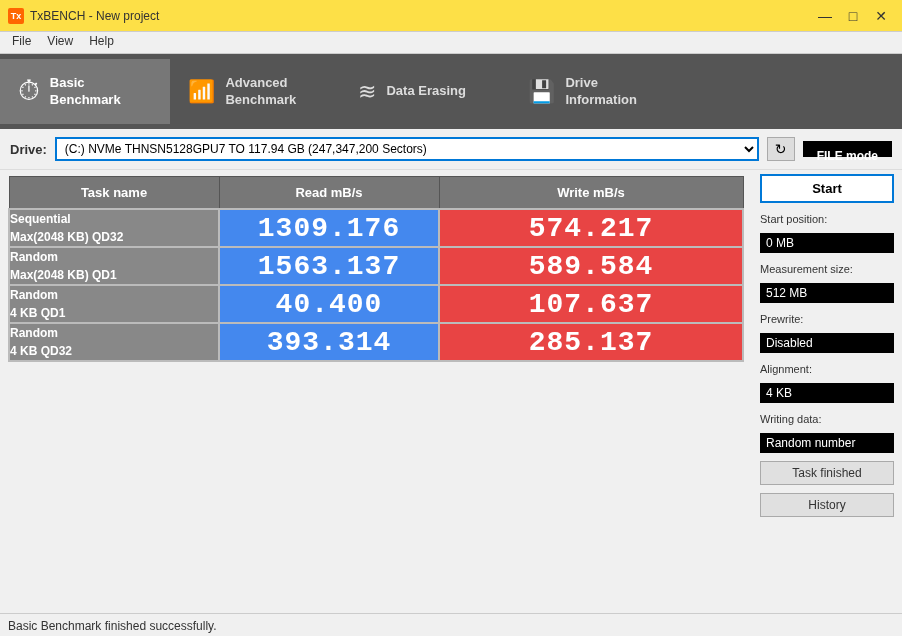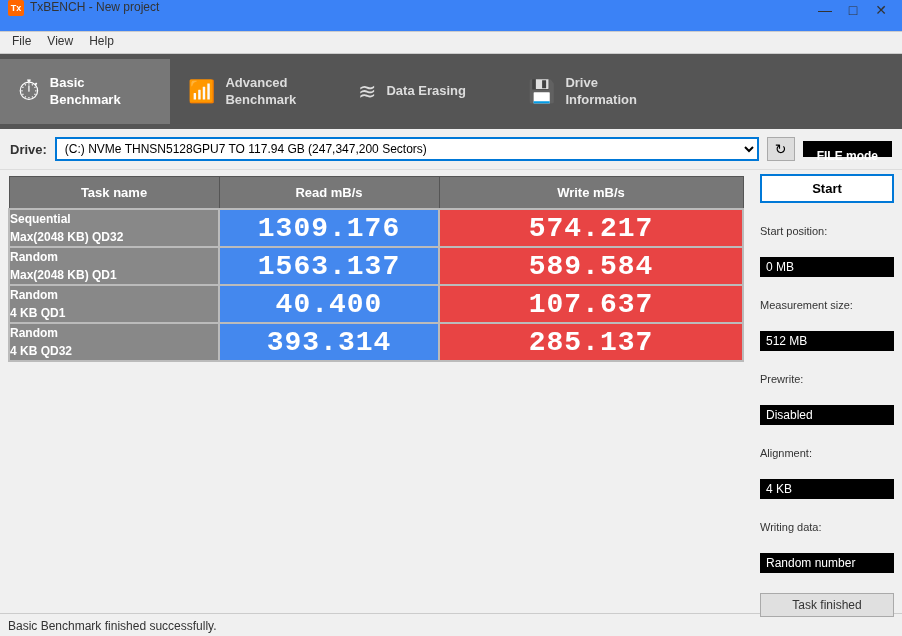--- a/index.html
+++ b/index.html
@@ -1,23 +1,23 @@
 <!DOCTYPE html>
 <html><head>
   <meta charset="utf-8">
   <style>
     * { margin: 0; padding: 0; box-sizing: border-box; }
     body { font-family: 'Segoe UI', Arial, sans-serif; background: #f0f0f0; width: 902px; height: 636px; overflow: hidden; font-size: 12px; }
 
     
     .titlebar {
-      background: #3b82f6;
+      background: #fde047;
       height: 32px;
       display: flex;
-      align-items: flex-start;
+      align-items: center;
       padding: 0 8px;
       border-bottom: 1px solid #ccc;
     }
     .titlebar-icon { width: 16px; height: 16px; margin-right: 6px; background: #ff6600; border-radius: 2px; display: inline-flex; align-items: center; justify-content: center; font-size: 9px; color: white; font-weight: bold; }
     .titlebar-title { font-size: 12px; color: #333; flex: 1; }
     .titlebar-controls { display: flex; gap: 2px; }
     .titlebar-btn { width: 26px; height: 20px; background: none; border: none; cursor: pointer; font-size: 14px; color: #333; display: flex; align-items: center; justify-content: center; }
 
     
     .menubar {
@@ -146,21 +146,21 @@
       padding: 10px 5px;
     }
     .bench-row td { vertical-align: middle; }
 
     
     .sidebar {
       width: 150px;
       padding: 4px 8px;
       display: flex;
       flex-direction: column;
-      gap: 20px;
+      gap: 8px;
     }
     .sidebar-label { font-size: 11px; color: #333; margin-top: 2px; }
     .sidebar-value {
       background: black;
       color: white;
       text-align: left;
       padding: 3px 6px;
       font-size: 12px;
       border: none;
     }

